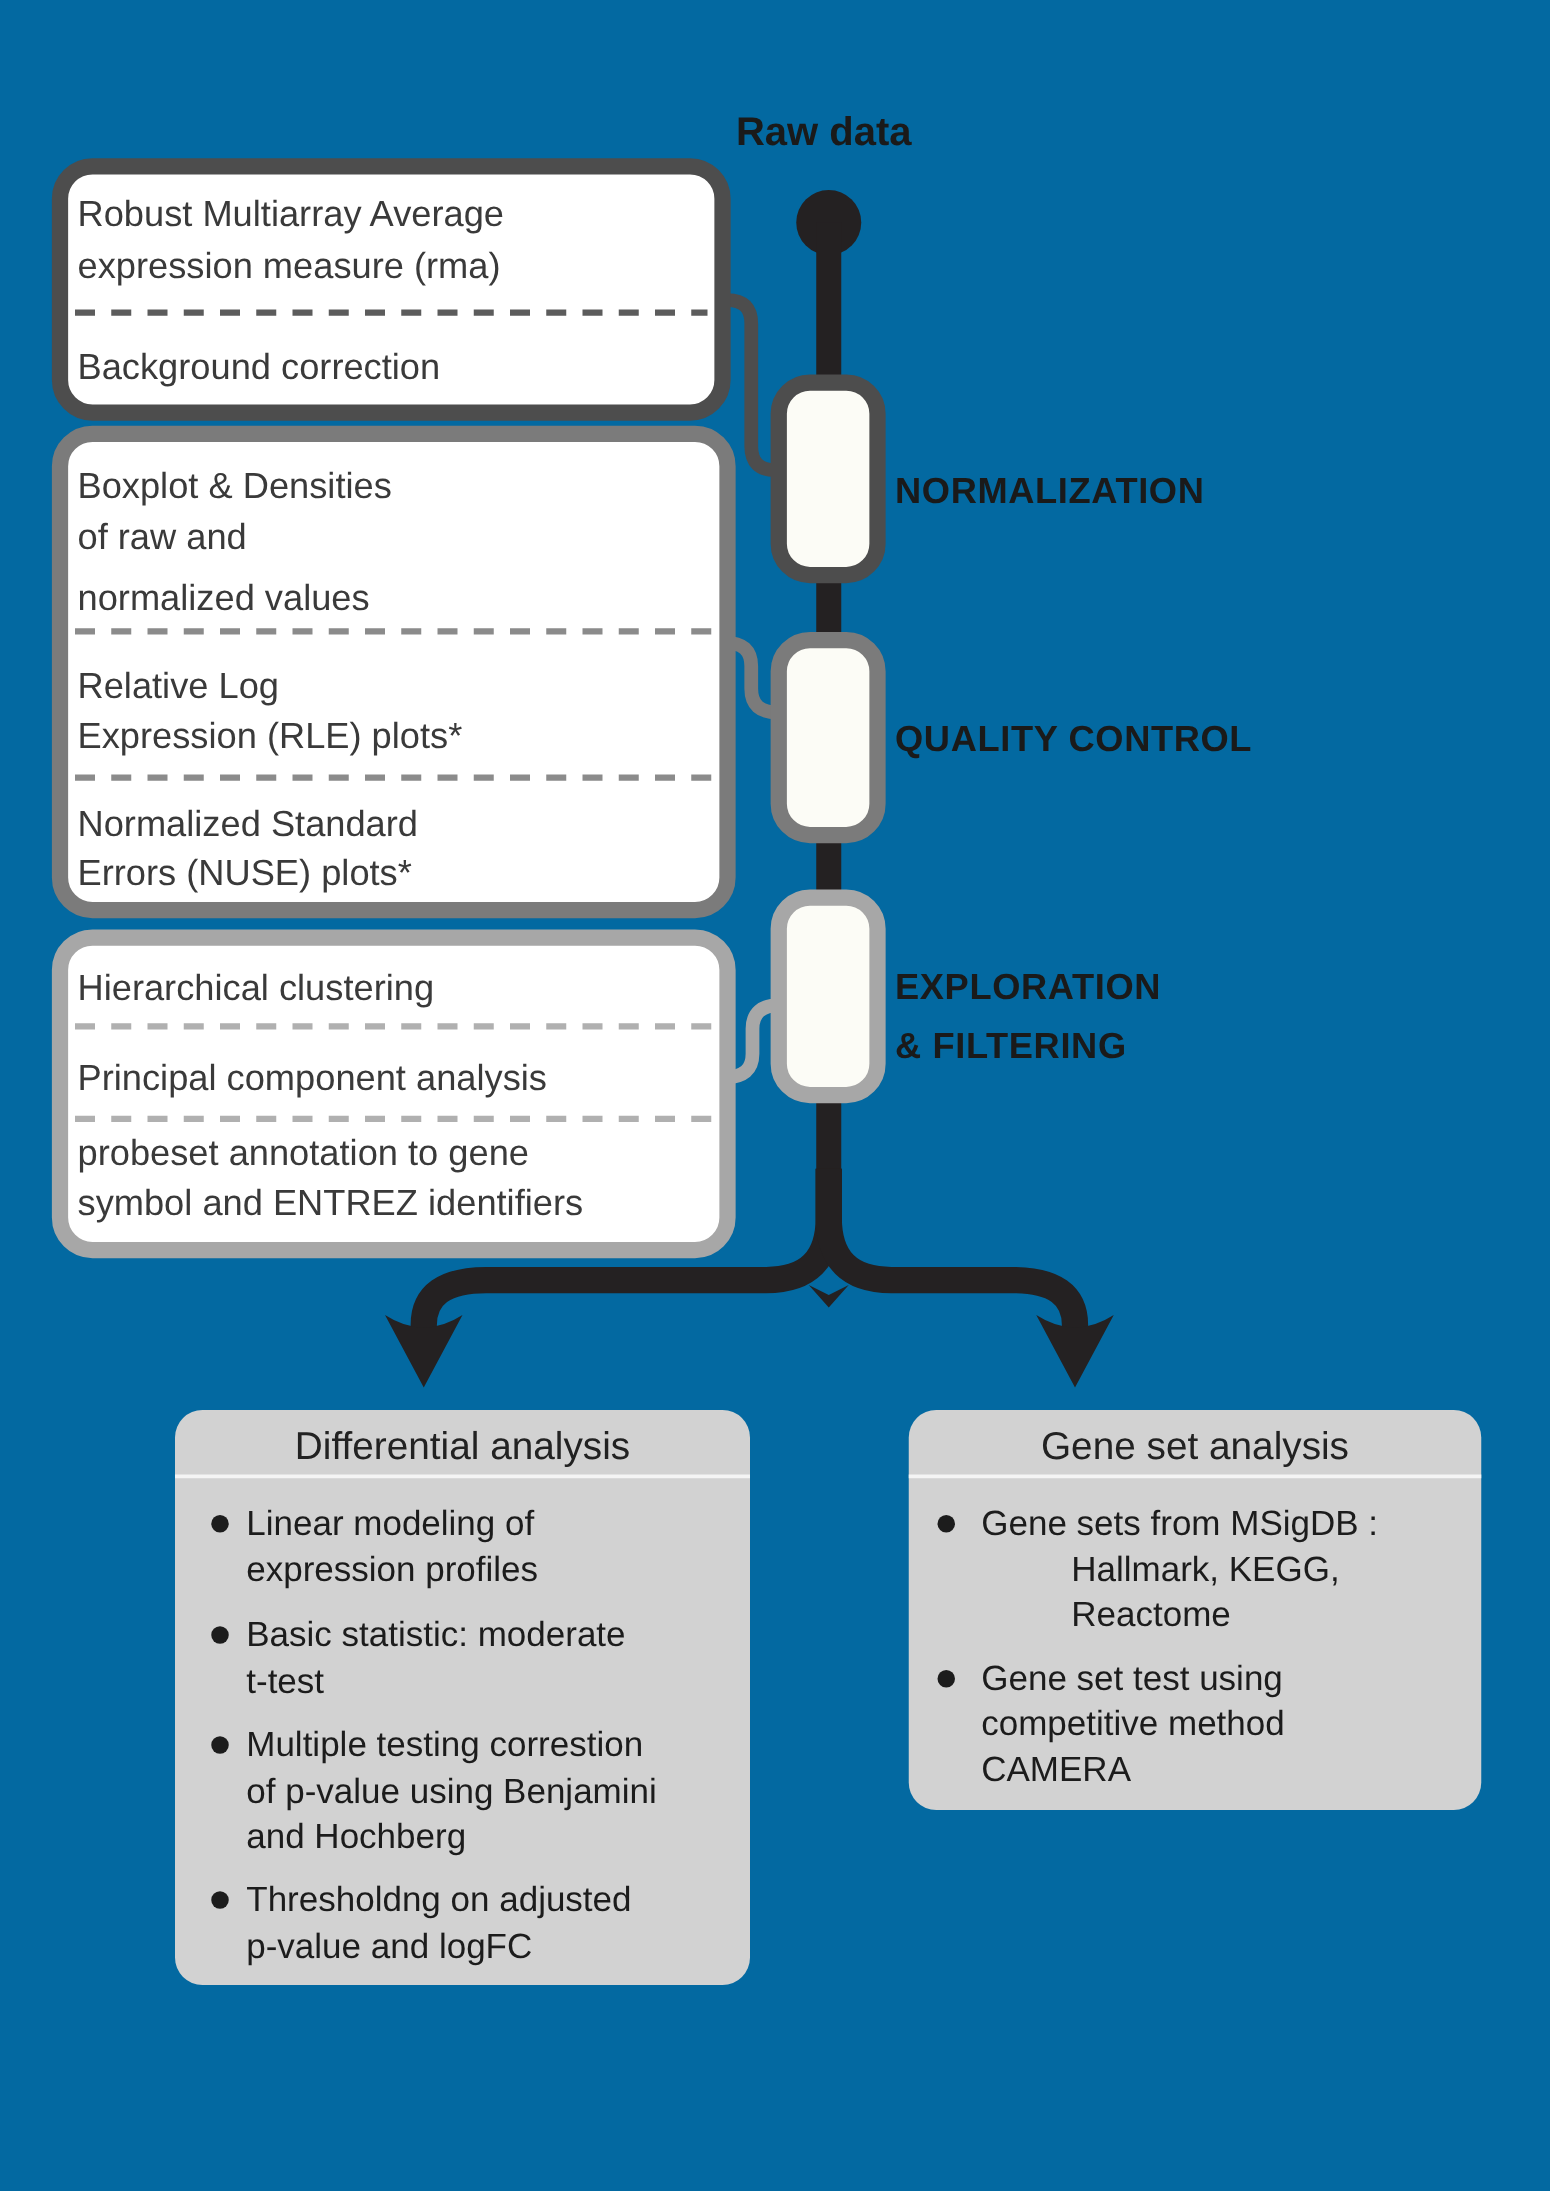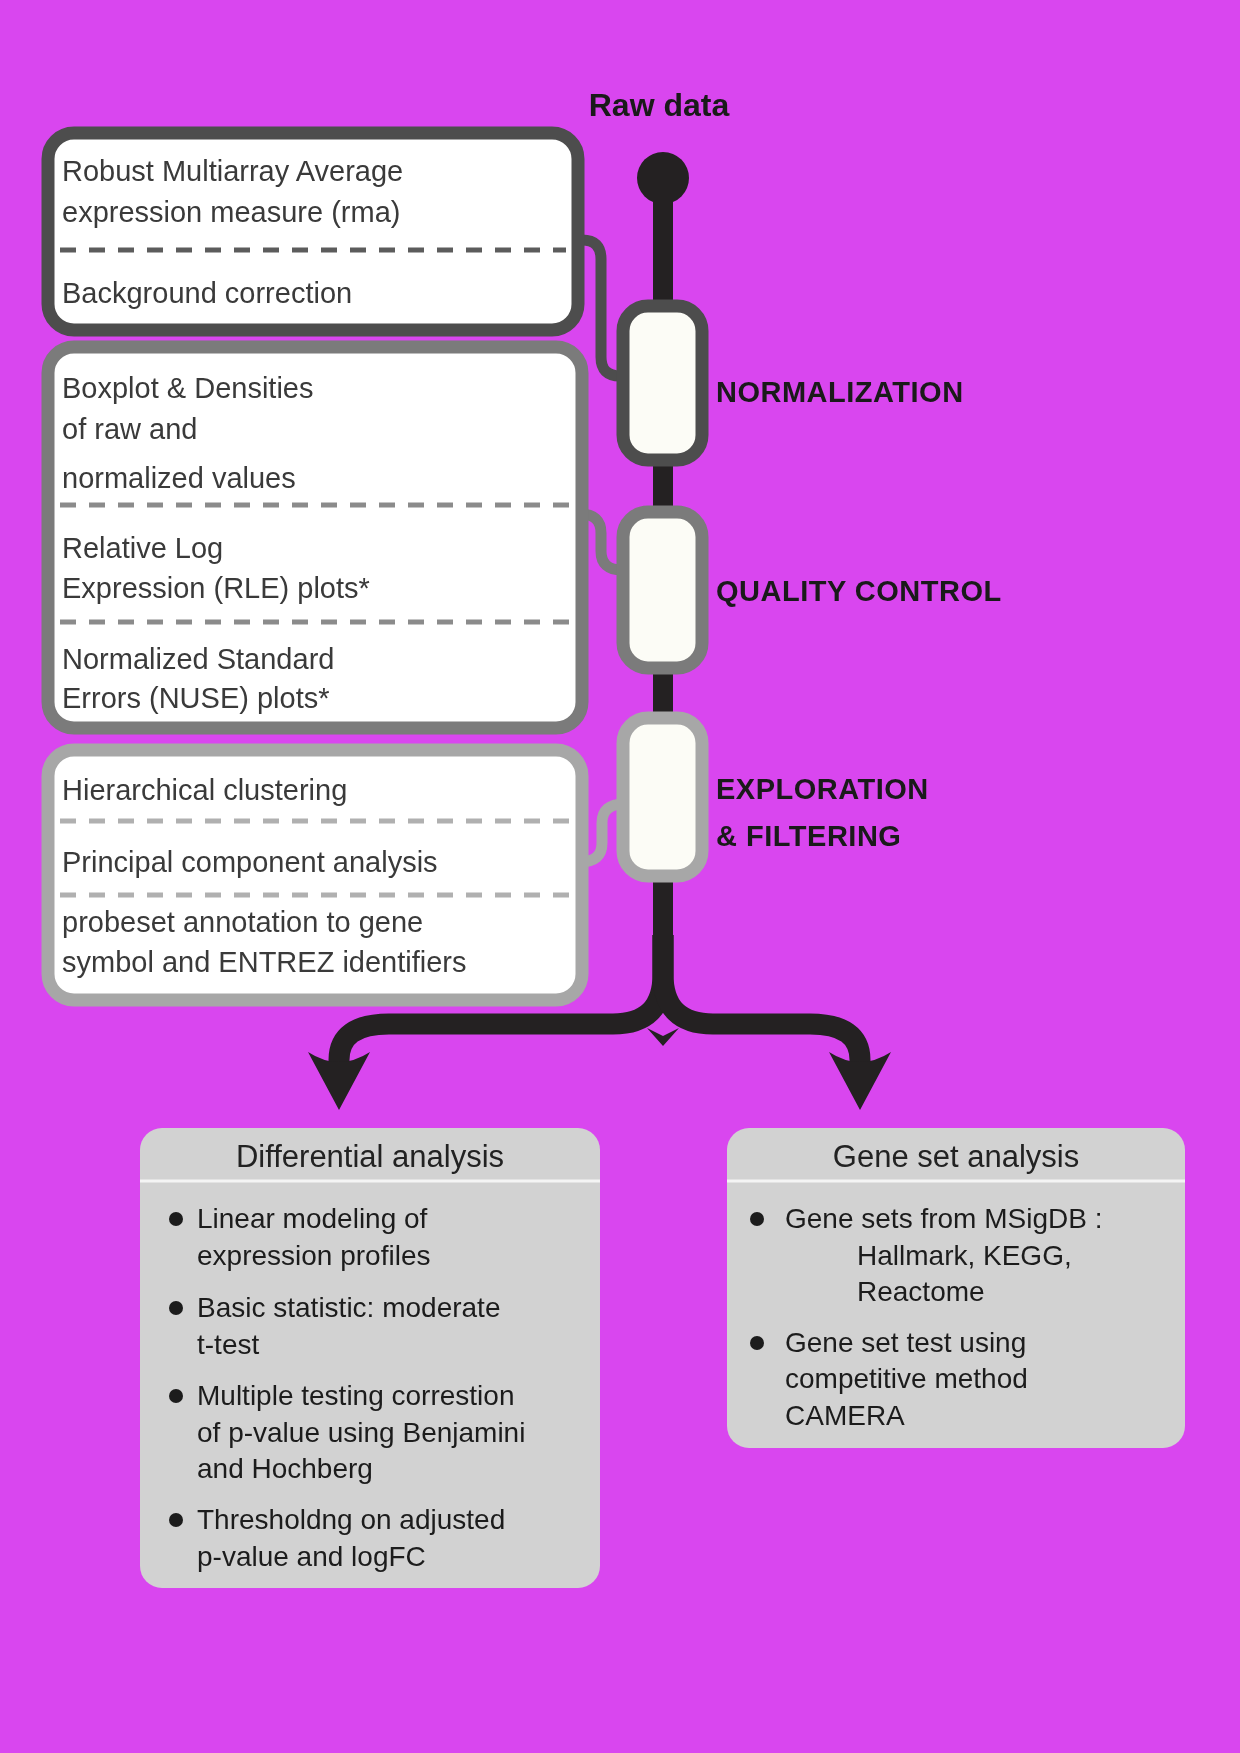--- a/index.html
+++ b/index.html
@@ -1,16 +1,16 @@
 <!DOCTYPE html>
 <html><head>
 <meta charset="utf-8">
 <style>
   html,body{margin:0;padding:0;background:#ffffff;}
-  .canvas{width:1240px;height:1753px;position:relative;background:#d946ef;overflow:hidden;}
+  .canvas{width:1240px;height:1753px;position:relative;background:#0369a1;overflow:hidden;}
   svg{display:block;font-family:"Liberation Sans","DejaVu Sans",sans-serif;}
   text{fill:#3a3a3a;}
   .box-text{font-size:29px;fill:#3a3a3a;}
   .stage-label{font-size:29px;font-weight:bold;fill:#1a1a1a;letter-spacing:0.5px;}
   .raw-title{font-size:32px;font-weight:bold;fill:#1a1a1a;}
   .out-header{font-size:31px;fill:#222222;}
   .out-text{font-size:28px;fill:#1c1c1c;}
 </style>
 </head>
 <body>

